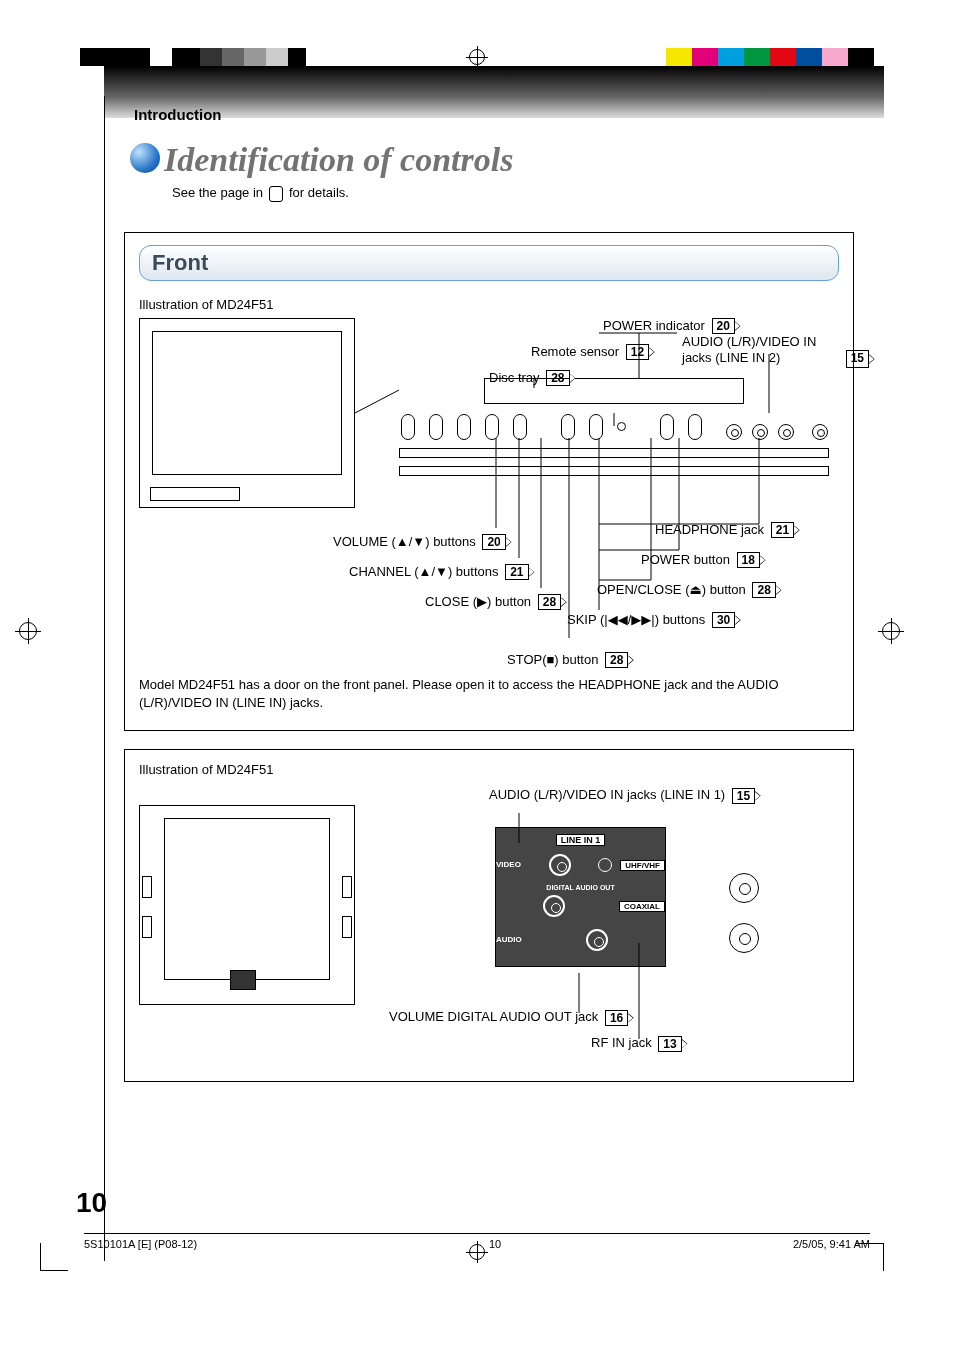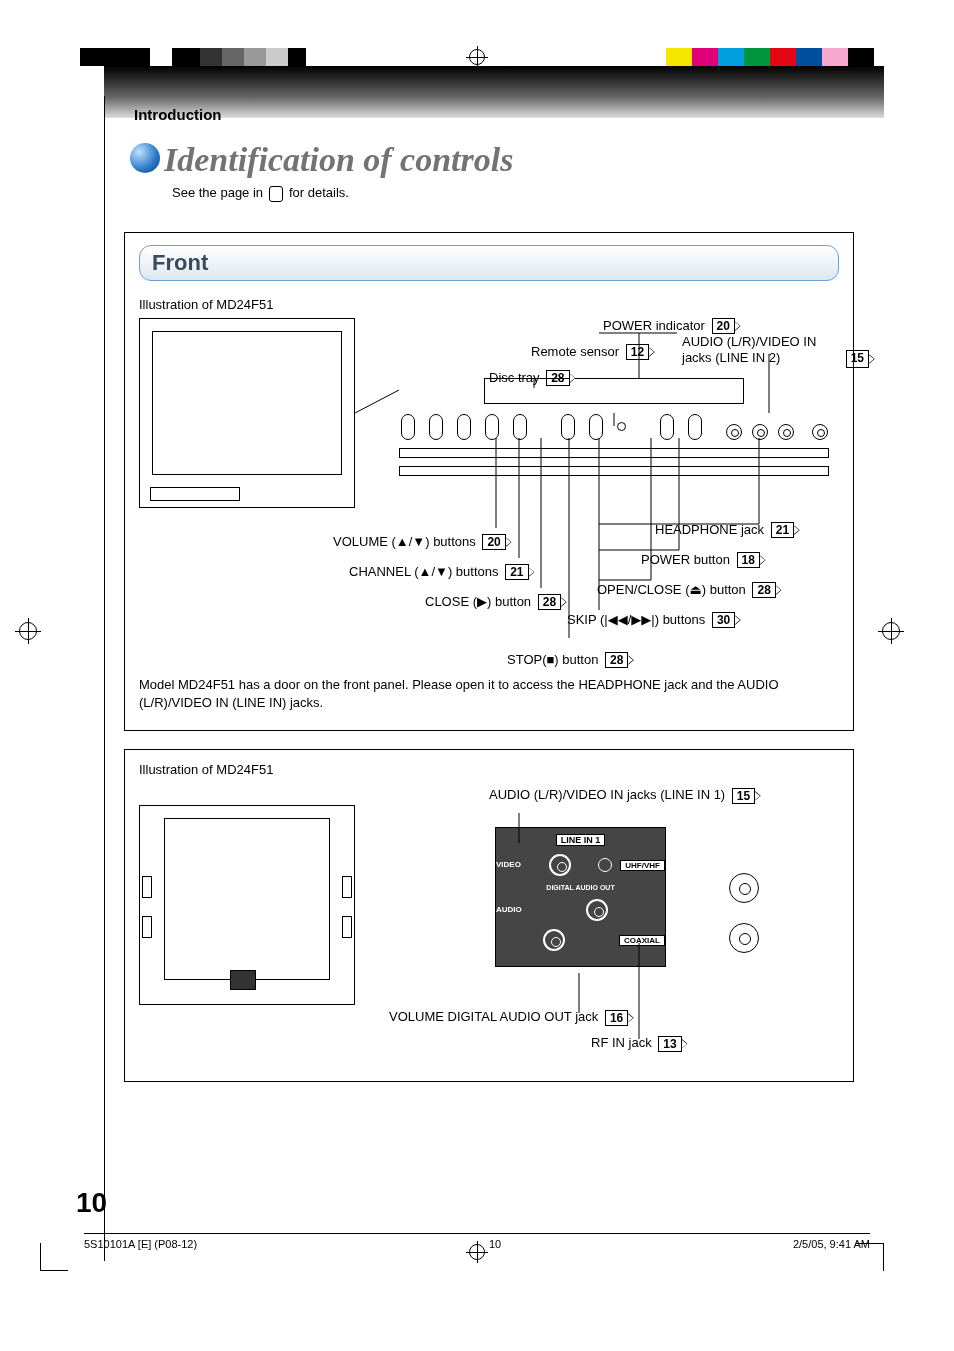--- a/index.html
+++ b/index.html
@@ -394,27 +394,27 @@
 
       <div class="rear-panel">
         <span class="lbl">LINE IN 1</span>
         <div style="display:flex;align-items:center;gap:8px">
            <span style="font-size:8px">VIDEO</span>
            <div class="rj"></div>
            <div style="width:14px;height:14px;border:1px solid #fff;border-radius:50%"></div>
            <span class="lbl" style="font-size:8px">UHF/VHF</span>
         </div>
         <div style="font-size:7px;margin-top:4px">DIGITAL AUDIO OUT</div>
+        <div style="display:flex;align-items:center;justify-content:center;gap:8px">
+          <div class="rj"></div>
+          <span class="lbl" style="font-size:8px">COAXIAL</span>
+        </div>
         <div style="display:flex;align-items:center;justify-content:center;gap:8px;margin-top:4px">
           <span style="font-size:8px">AUDIO</span>
           <div class="rj"></div>
-        </div>
-        <div style="display:flex;align-items:center;justify-content:center;gap:8px">
-          <div class="rj"></div>
-          <span class="lbl" style="font-size:8px">COAXIAL</span>
         </div>
       </div>
 
       <div class="rear-right-jack"></div>
       <div class="rear-right-jack" style="top:140px"></div>
 
       <svg class="leader" width="720" height="280">
         <g stroke="#000" stroke-width="1" fill="none">
           <line x1="380" y1="30" x2="380" y2="60"></line>
           <line x1="440" y1="190" x2="440" y2="230"></line>

